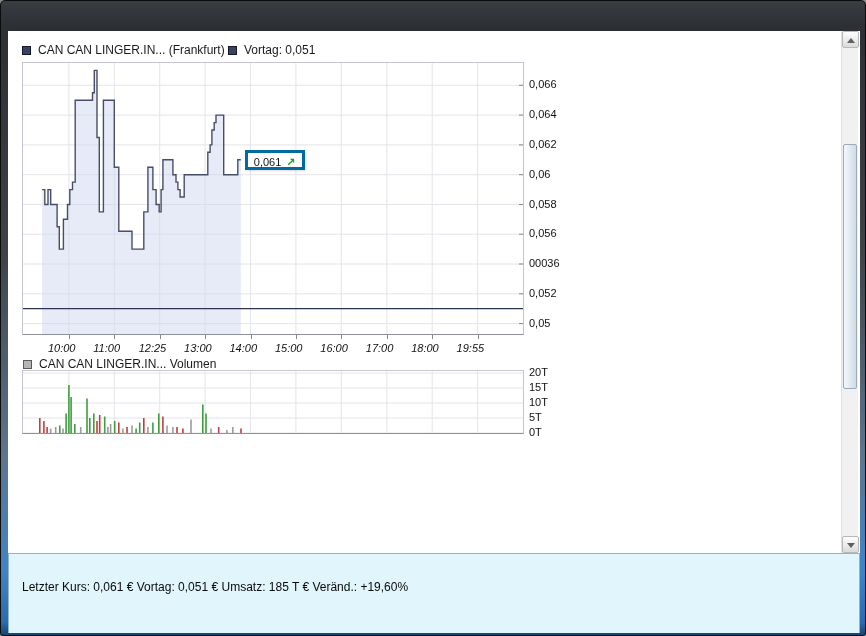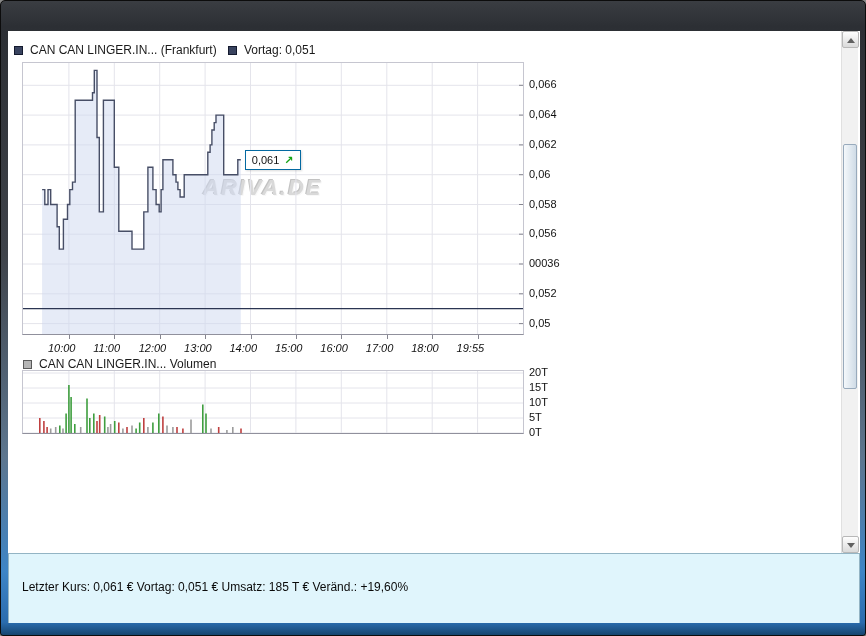--- a/index.html
+++ b/index.html
@@ -41,54 +41,53 @@
   .marker-gray{background:#b5b5b5;border:1px solid #5a5a5a;}
   .plot{position:absolute;border:1px solid #c6c6d0;border-bottom-color:#90909c;background:#fff;}
   #price-plot{left:14px;top:31px;width:502px;height:273px;}
   #vol-plot{left:14px;top:339px;width:502px;height:64px;}
   .plot svg{position:absolute;left:0;top:0;z-index:1;}
   .watermark{position:absolute;left:180px;top:112px;z-index:0;font-size:22px;font-weight:bold;font-style:italic;
     letter-spacing:2px;color:#d9d9d9;text-shadow:1px 1px 0 #f8f8f8,-1px -1px 0 #c2c2c2;}
   .xlab,.ylab{position:absolute;font-size:11px;color:#111;white-space:nowrap;}
   .xlab{width:42px;text-align:left;font-style:italic;}
   .xtick{position:absolute;width:1px;height:4px;background:#85858f;}
-  .last-label{position:absolute;z-index:2;height:20px;line-height:18px;background:#fff;border:1px solid #0369a1;
+  .last-label{position:absolute;z-index:2;height:20px;line-height:18px;background:#fff;border:3px solid #0369a1;
     padding:0 6px;font-size:11px;color:#111;white-space:nowrap;box-shadow:1px 1px 2px rgba(0,0,0,.15);}
   .last-label .arrow{font-weight:bold;margin-left:5px;}
   
   .scrollbar{position:absolute;right:2px;top:0;width:17px;height:522px;background:#f1f1f1;border-left:1px solid #e0e0e0;}
   .sb-btn{position:absolute;left:0;width:17px;height:17px;background:linear-gradient(180deg,#fefefe,#dadada);
     border:1px solid #b8b8b8;border-radius:2px;cursor:pointer;}
   .sb-up{top:0;} .sb-down{bottom:0;}
   .sb-arrow-up{position:absolute;left:4px;top:6px;width:0;height:0;border-left:4px solid transparent;
     border-right:4px solid transparent;border-bottom:5px solid #606060;}
   .sb-arrow-down{position:absolute;left:4px;top:6px;width:0;height:0;border-left:4px solid transparent;
     border-right:4px solid transparent;border-top:5px solid #606060;}
   .sb-thumb{position:absolute;left:1px;top:113px;width:14px;height:245px;border:1px solid #98aabc;border-radius:2px;
     background:linear-gradient(90deg,#f4f8fb,#cfdbe6);cursor:pointer;}
   
-  .statusbar{position:absolute;left:7px;top:552px;width:852px;height:70px;background:#e0f5fc;
+  .statusbar{position:absolute;left:7px;top:552px;width:852px;height:80px;background:#e0f5fc;
     border:1px solid #93b4c4;border-bottom:none;}
   .status-text{position:absolute;left:13px;top:26px;font-size:12px;color:#0a0a0a;white-space:nowrap;}
 </style>
 </head>
 <body>
 
 <div class="window">
 
 
   <div class="content">
 
     <div class="legend-row" style="top:13px;">
-      <span class="legend-item" style="left:6px;text-align:right;"><span class="lg-marker marker-navy"></span><span>CAN CAN LINGER.IN... (Frankfurt)</span></span>
+      <span class="legend-item" style="left:14px;text-align:right;"><span class="lg-marker marker-navy"></span><span>CAN CAN LINGER.IN... (Frankfurt)</span></span>
       <span class="legend-item" style="left:220px;"><span class="lg-marker marker-navy"></span><span>Vortag: 0,051</span></span>
     </div>
 
     <div class="plot" id="price-plot">
-      <div class="watermark">ARIVA.DE</div>
       <div id="price-svg-holder">
           <svg width="500" height="271">
             <line x1="45.9" y1="0" x2="45.9" y2="271" stroke="#e4e4eb" stroke-width="1"></line>
             <line x1="91.3" y1="0" x2="91.3" y2="271" stroke="#e4e4eb" stroke-width="1"></line>
             <line x1="136.7" y1="0" x2="136.7" y2="271" stroke="#e4e4eb" stroke-width="1"></line>
             <line x1="182.1" y1="0" x2="182.1" y2="271" stroke="#e4e4eb" stroke-width="1"></line>
             <line x1="227.5" y1="0" x2="227.5" y2="271" stroke="#e4e4eb" stroke-width="1"></line>
             <line x1="272.9" y1="0" x2="272.9" y2="271" stroke="#e4e4eb" stroke-width="1"></line>
             <line x1="318.3" y1="0" x2="318.3" y2="271" stroke="#e4e4eb" stroke-width="1"></line>
             <line x1="363.8" y1="0" x2="363.8" y2="271" stroke="#e4e4eb" stroke-width="1"></line>
@@ -131,21 +130,21 @@
         <div class="ylab" style="left:521px;top:196.2px">0,056</div>
         <div class="ylab" style="left:521px;top:226.0px">00036</div>
         <div class="ylab" style="left:521px;top:255.8px">0,052</div>
         <div class="ylab" style="left:521px;top:285.6px">0,05</div>
       </div>
     <div id="time-axis-labels">
         <div class="xlab" style="left:39.9px;top:311px">10:00</div>
         <div class="xtick" style="left:60.9px;top:304px"></div>
         <div class="xlab" style="left:85.3px;top:311px">11:00</div>
         <div class="xtick" style="left:106.3px;top:304px"></div>
-        <div class="xlab" style="left:130.7px;top:311px">12:00</div>
+        <div class="xlab" style="left:130.7px;top:311px">12:25</div>
         <div class="xtick" style="left:151.7px;top:304px"></div>
         <div class="xlab" style="left:176.1px;top:311px">13:00</div>
         <div class="xtick" style="left:197.1px;top:304px"></div>
         <div class="xlab" style="left:221.5px;top:311px">14:00</div>
         <div class="xtick" style="left:242.5px;top:304px"></div>
         <div class="xlab" style="left:266.9px;top:311px">15:00</div>
         <div class="xtick" style="left:287.9px;top:304px"></div>
         <div class="xlab" style="left:312.3px;top:311px">16:00</div>
         <div class="xtick" style="left:333.3px;top:304px"></div>
         <div class="xlab" style="left:357.8px;top:311px">17:00</div>

